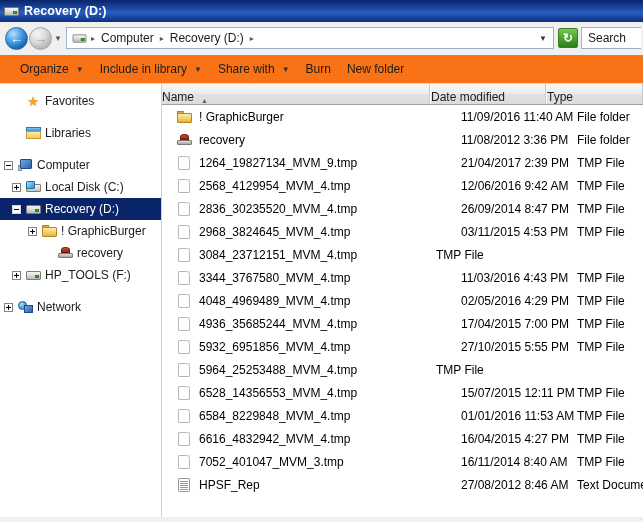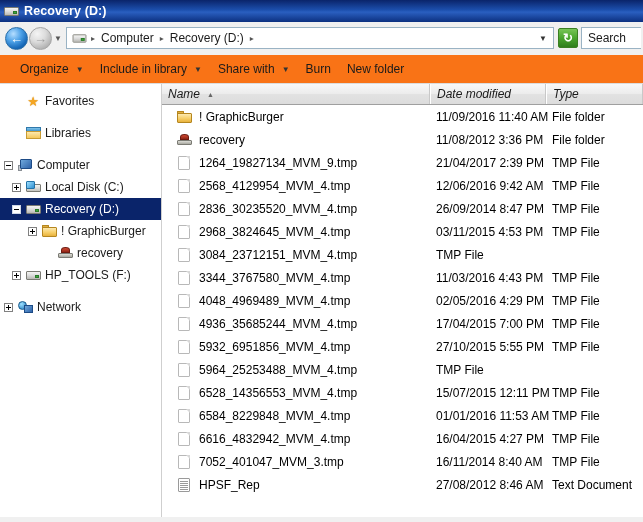--- a/index.html
+++ b/index.html
@@ -291,29 +291,27 @@
   }
   #colhead {
     height: 21px;
     display: flex;
     background: linear-gradient(to bottom,#f8f8f8 0%,#ececec 48%,#e2e2e2 52%,#dcdcdc 100%);
     border-bottom: 1px solid #9f9f9f;
     flex: 0 0 21px;
   }
   .colcell {
     display: flex;
-    align-items: center;
+    align-items: flex-end;
     font-size: 12px;
     color: #1b1b1b;
-    padding-left: 6px;
     border-right: 1px solid #c8c8c8;
     border-left: 1px solid #ffffff;
     white-space: nowrap;
     overflow: hidden;
-    font-style: italic;
   }
   .colcell:first-child { border-left: none; }
   .col-name { width: 268px; flex: 0 0 268px; }
   .col-date { width: 116px; flex: 0 0 116px; }
   .col-type { flex: 1 1 auto; }
   .sortarrow {
     margin-left: 7px;
     color: #666;
     font-size: 7px;
     line-height: 1;
@@ -327,21 +325,21 @@
     font-size: 12px;
     color: #000;
     white-space: nowrap;
   }
   .c-name {
     width: 268px; flex: 0 0 268px;
     display: flex; align-items: center;
     padding-left: 14px;
     overflow: hidden;
   }
-  .c-date { width: 116px; flex: 0 0 116px; padding-left: 6px; }
+  .c-date { width: 116px; flex: 0 0 116px; padding-left: 6px; margin-left: 25px; }
   .c-type { flex: 1 1 auto; padding-left: 6px; overflow: hidden; }
   .fico {
     width: 16px; flex: 0 0 16px;
     display: flex; align-items: center; justify-content: center;
     margin-right: 7px;
   }
   .fname { overflow: hidden; text-overflow: ellipsis; }
 
   
   .docico { width:12px; height:14px; position:relative; }

